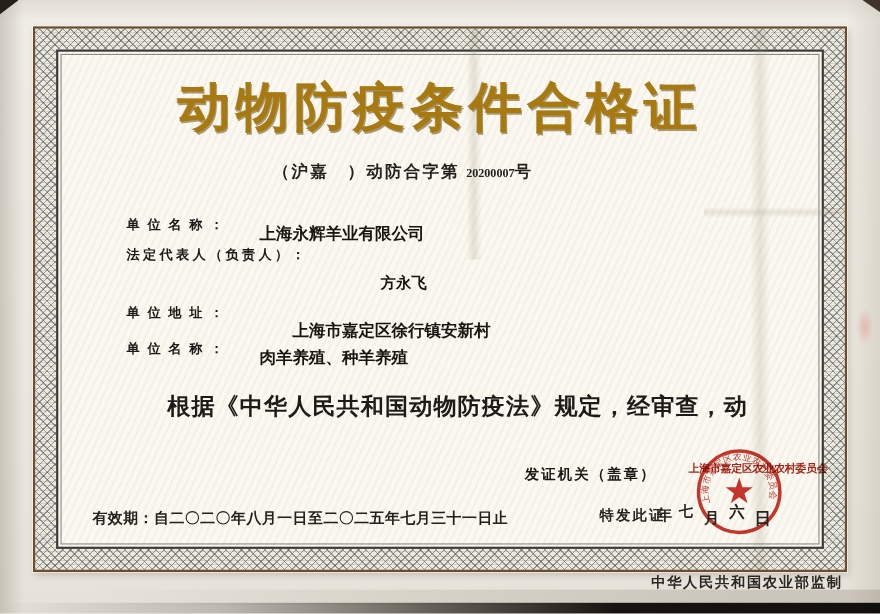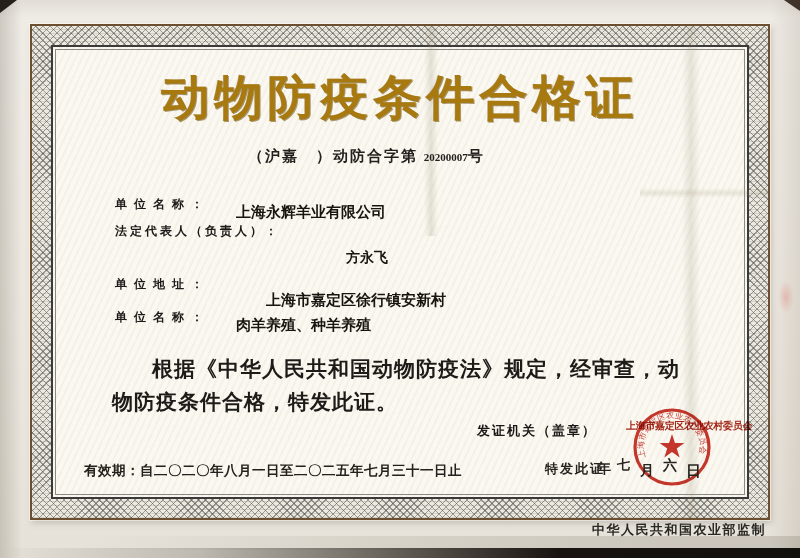--- a/index.html
+++ b/index.html
@@ -127,21 +127,20 @@
   <div class="abs flabel f2l">法定代表人（负责人）：</div>
   <div class="abs fvalue f2v">方永飞</div>
 
   <div class="abs flabel f3l">单位地址：</div>
   <div class="abs fvalue f3v">上海市嘉定区徐行镇安新村</div>
 
   <div class="abs flabel f4l">单位名称：</div>
   <div class="abs bodyline b1">根据《中华人民共和国动物防疫法》规定，经审查，动</div>
 
   <div class="abs fvalue f4v">肉羊养殖、种羊养殖</div>
-  <div class="abs bodyline b2">物防疫条件合格，特发此证。</div>
 
   <div class="abs issuer-label">发证机关（盖章）</div>
   <div class="abs issuer-name">上海市嘉定区农业农村委员会</div>
 
   <svg class="seal" viewBox="-50 -50 100 100">
     <circle r="37" fill="none" stroke="#c5271c" stroke-width="3.2"></circle>
     <path id="sealArc" d="M -26 11 A 28.5 28.5 0 1 1 26 11" fill="none"></path>
     <text font-size="8" fill="#c5271c" letter-spacing="0.3">
       <textPath href="#sealArc" startOffset="1">上海市嘉定区农业农村委员会</textPath>
     </text>

